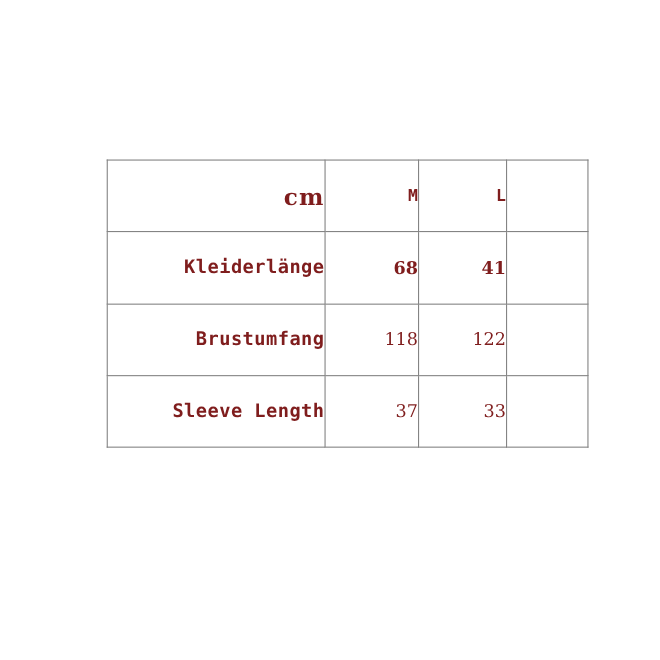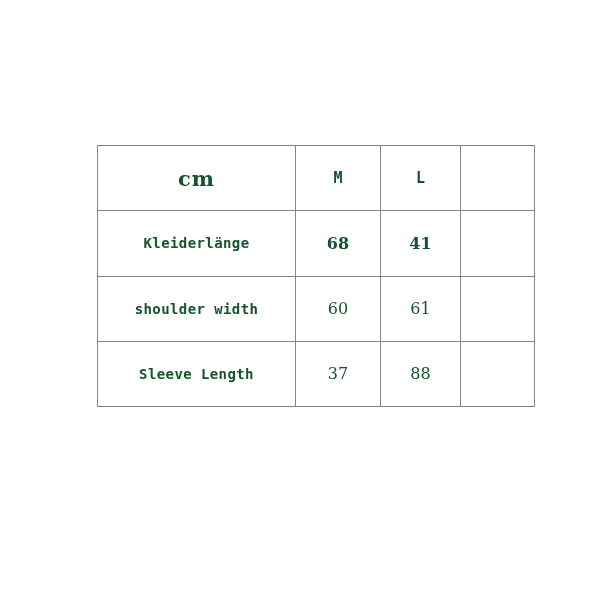--- a/index.html
+++ b/index.html
@@ -26,23 +26,23 @@
   table.size-chart {
     width: 437px;
     height: 262px;
     border-collapse: collapse;
     table-layout: fixed;
     background: #ffffff;
   }
 
   table.size-chart td {
     border: 1px solid #848484;
-    text-align: center;
+    text-align: right;
     vertical-align: middle;
-    color: #14532d;
+    color: #7f1d1d;
     padding: 0;
     background: #ffffff;
   }
 
   
   col.c-label { width: 198px; }
   col.c-m     { width: 85px; }
   col.c-l     { width: 80px; }
   col.c-blank { width: 74px; }
 
@@ -62,21 +62,21 @@
   .size-head {
     font-family: "DejaVu Sans Mono", monospace;
     font-weight: bold;
     font-size: 15px;
   }
 
   
   .meas-label {
     font-family: "DejaVu Sans Mono", monospace;
     font-weight: bold;
-    font-size: 14px;
+    font-size: 17px;
     letter-spacing: 0.4px;
   }
 
   
   .val {
     font-family: "DejaVu Serif", serif;
     font-size: 16px;
     font-weight: normal;
   }
   .val.bold {
@@ -105,29 +105,29 @@
         <td class="blank-cell"></td>
       </tr>
 
       <tr class="r-data">
         <td class="meas-label">Kleiderlänge</td>
         <td class="val bold">68</td>
         <td class="val bold">41</td>
         <td class="blank-cell"></td>
       </tr>
 
-
       <tr class="r-data">
-        <td class="meas-label">shoulder width</td>
-        <td class="val">60</td>
-        <td class="val">61</td>
+        <td class="meas-label">Brustumfang</td>
+        <td class="val">118</td>
+        <td class="val">122</td>
         <td class="blank-cell"></td>
       </tr>
+
 
       <tr class="r-data">
         <td class="meas-label">Sleeve Length</td>
         <td class="val">37</td>
-        <td class="val">88</td>
+        <td class="val">33</td>
         <td class="blank-cell"></td>
       </tr>
     </tbody>
   </table>
 </div>
 
 </body></html>

